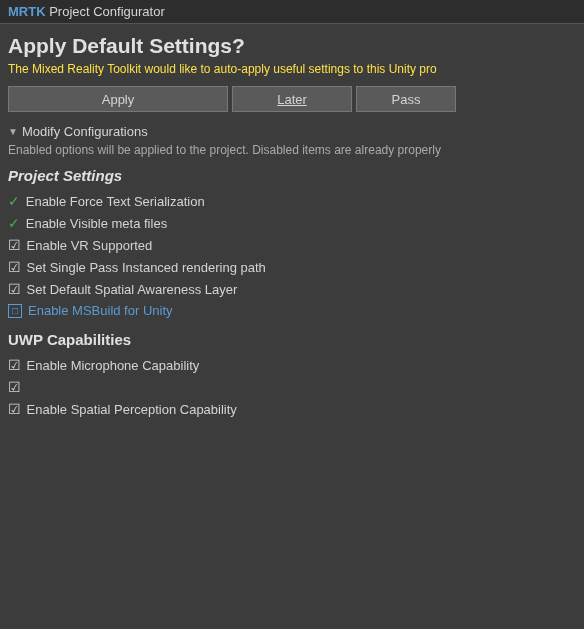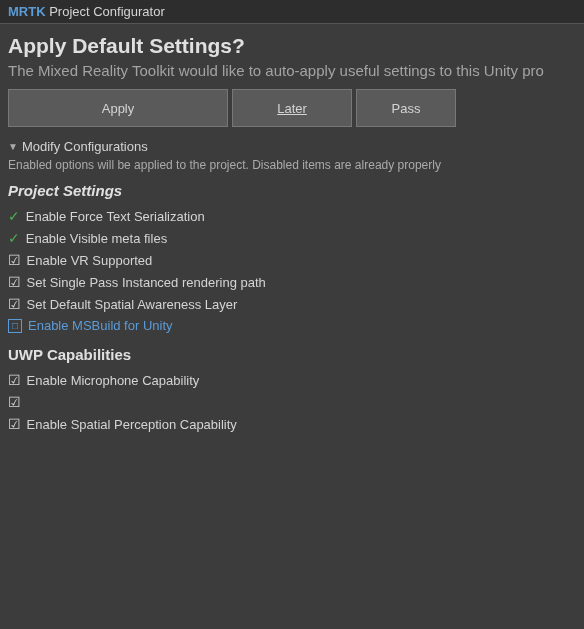--- a/index.html
+++ b/index.html
@@ -37,37 +37,37 @@
     }
 
     .section-title {
       font-size: 21px;
       font-weight: bold;
       color: #e0e0e0;
       margin-bottom: 4px;
     }
 
     .section-desc {
-      font-size: 15px;
-      color: #a3a3a3;
+      font-size: 12px;
+      color: #fde047;
       margin-bottom: 10px;
       white-space: nowrap;
       overflow: hidden;
       text-overflow: ellipsis;
     }
 
     .buttons-row {
       display: flex;
       flex-direction: row;
       gap: 4px;
       margin-bottom: 12px;
     }
 
     .btn {
-      height: 38px;
+      height: 26px;
       background-color: #5a5a5a;
       color: #d4d4d4;
       border: 1px solid #777;
       cursor: pointer;
       font-size: 13px;
       padding: 0 12px;
       min-width: 100px;
       text-align: center;
     }
 

